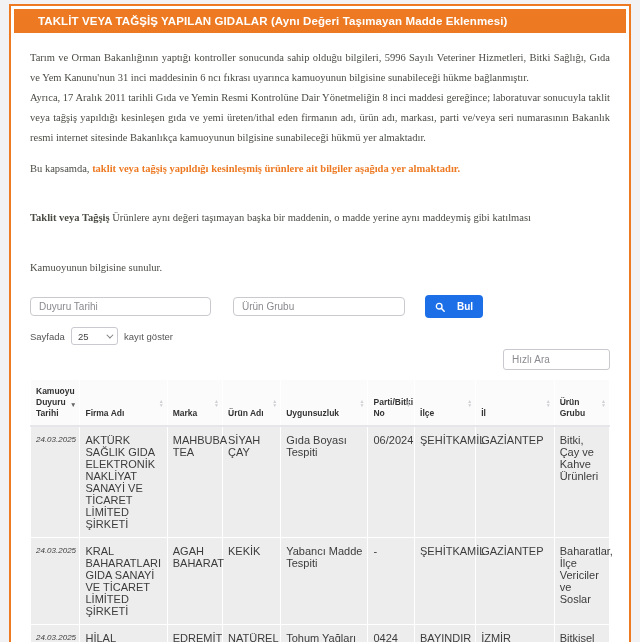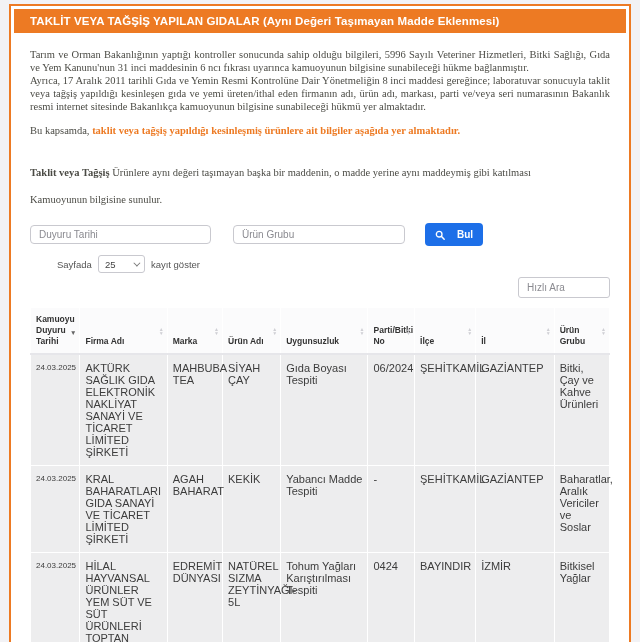--- a/index.html
+++ b/index.html
@@ -19,82 +19,82 @@
     background:#fff;
     border:2px solid var(--accent-orange);
     border-bottom:none;
   }
   .titlebar{
     margin:3px;
     background:var(--accent-orange);
     color:#fff;
     font-weight:bold;
     font-size:11.5px;
-    padding:6px 16px;
+    padding:6px 24px;
     letter-spacing:0.1px;
   }
   .content{padding:12px 19px 0 19px;}
   .body-text{
     font-family:"Liberation Serif",serif;
-    font-size:10.5px;line-height:13px;color:#4b4b45;
+    font-size:10.5px;line-height:20px;color:#4b4b45;
     text-align:justify;margin:0;
   }
   .scope-line{margin-top:11px;}
   .hl{color:var(--accent-orange);font-weight:bold;}
   .defs{margin-top:29px;}
   .defs .lead{font-weight:bold;}
   .def-line2{font-weight:bold;}
-  .closing{margin-top:14px;}
+  .closing{margin-top:30px;}
   .filter-row{
     margin-top:17px;display:flex;align-items:center;
   }
   .filter-input{
     height:19px;border:1px solid #c9c9cf;border-radius:4px;
     font-size:10px;padding:0 8px;color:#444;outline:none;
     font-family:"Liberation Sans",sans-serif;
   }
   .filter-input::placeholder{color:#8a8a90;}
   #date-input{width:181px;margin-right:22px;}
   #group-input{width:172px;}
   .find-btn{
     margin-left:20px;height:23px;padding:0 10px;
     background:var(--button-blue);color:#fff;border:none;border-radius:4px;
     font-size:10px;font-weight:bold;display:inline-flex;align-items:center;gap:12px;
     cursor:pointer;font-family:"Liberation Sans",sans-serif;
   }
   .pagesize-row{
     margin-top:9px;display:flex;align-items:center;gap:6px;
-    font-size:9.5px;color:#555;margin-left:27px;
+    font-size:9.5px;color:#555;
   }
   .fake-select{
     width:47px;height:18px;border:1px solid #c9c9cf;border-radius:3px;
     display:inline-flex;align-items:center;justify-content:space-between;
     padding:0 6px;font-size:9.5px;color:#444;background:#fff;cursor:pointer;
   }
   .chev{
     width:5px;height:5px;border-right:1.4px solid #777;border-bottom:1.4px solid #777;
     transform:rotate(45deg) translateY(-2px);
   }
   .quick-row{display:flex;justify-content:flex-end;margin-top:4px;}
-  #quick-input{width:92px;height:21px;border-radius:3px;}
+  #quick-input{width:107px;height:21px;border-radius:3px;}
   .data-table{
     width:100%;margin-top:9px;border-collapse:collapse;table-layout:fixed;
   }
   .data-table th{
     background:#fbfbfc;color:#333;font-weight:bold;font-size:8.5px;line-height:11px;
     text-align:left;vertical-align:bottom;padding:6px 12px 6px 5px;
     border:1px solid #fff;border-bottom:2px solid #e6e6ea;
     position:relative;cursor:pointer;
   }
   .data-table td{
     background:var(--row-gray);color:#3c3c3c;font-size:11px;line-height:12px;
     vertical-align:top;padding:7px 5px;
     border:1.5px solid #fff;
   }
-  .data-table td:first-child{font-size:8px;white-space:nowrap;padding-right:1px;}
+  .data-table td:first-child{font-size:8px;white-space:nowrap;padding-right:1px;font-style:italic;}
   .sort-icon{
     position:absolute;right:3px;top:50%;transform:translateY(-50%);
     display:flex;flex-direction:column;line-height:4.5px;
   }
   .sort-icon span{font-size:5px;color:#cfcfd4;}
   th.sorted .sort-icon .up{visibility:hidden;}
   th.sorted .sort-icon .down{color:#666;font-size:6.5px;}
 </style>
 </head>
 <body>
@@ -206,21 +206,21 @@
           </tr>
           <tr>
             <td>24.03.2025</td>
             <td>KRAL BAHARATLARI GIDA SANAYİ VE TİCARET LİMİTED ŞİRKETİ</td>
             <td>AGAH BAHARAT</td>
             <td>KEKİK</td>
             <td>Yabancı Madde Tespiti</td>
             <td>-</td>
             <td>ŞEHİTKAMİL</td>
             <td>GAZİANTEP</td>
-            <td>Baharatlar, Aralık Vericiler ve Soslar</td>
+            <td>Baharatlar, İlçe Vericiler ve Soslar</td>
           </tr>
           <tr>
             <td>24.03.2025</td>
             <td>HİLAL HAYVANSAL ÜRÜNLER YEM SÜT VE SÜT ÜRÜNLERİ TOPTAN TİCARETİ LİMİTED ŞİRKETİ</td>
             <td>EDREMİT DÜNYASI</td>
             <td>NATÜREL SIZMA ZEYTİNYAĞI-5L</td>
             <td>Tohum Yağları Karıştırılması Tespiti</td>
             <td>0424</td>
             <td>BAYINDIR</td>
             <td>İZMİR</td>

